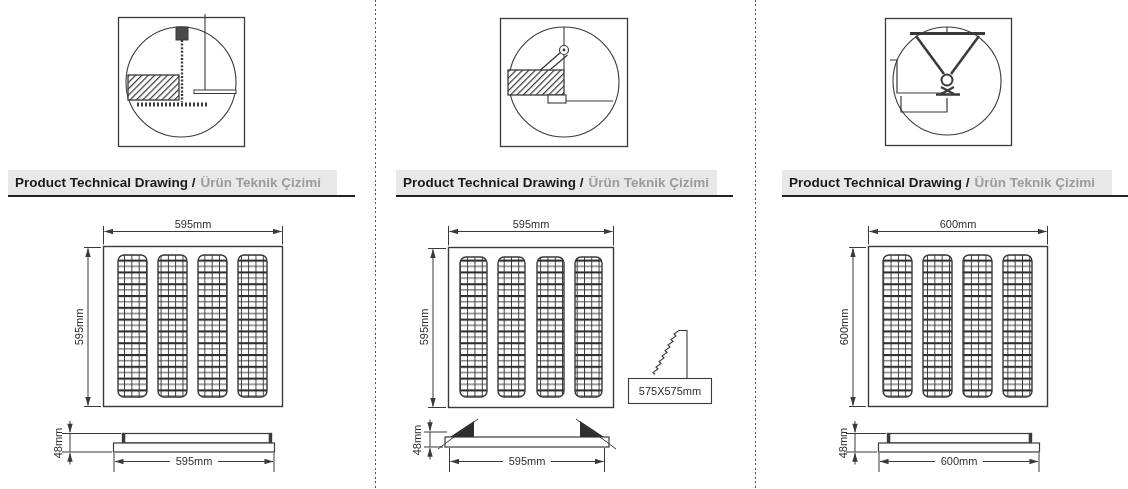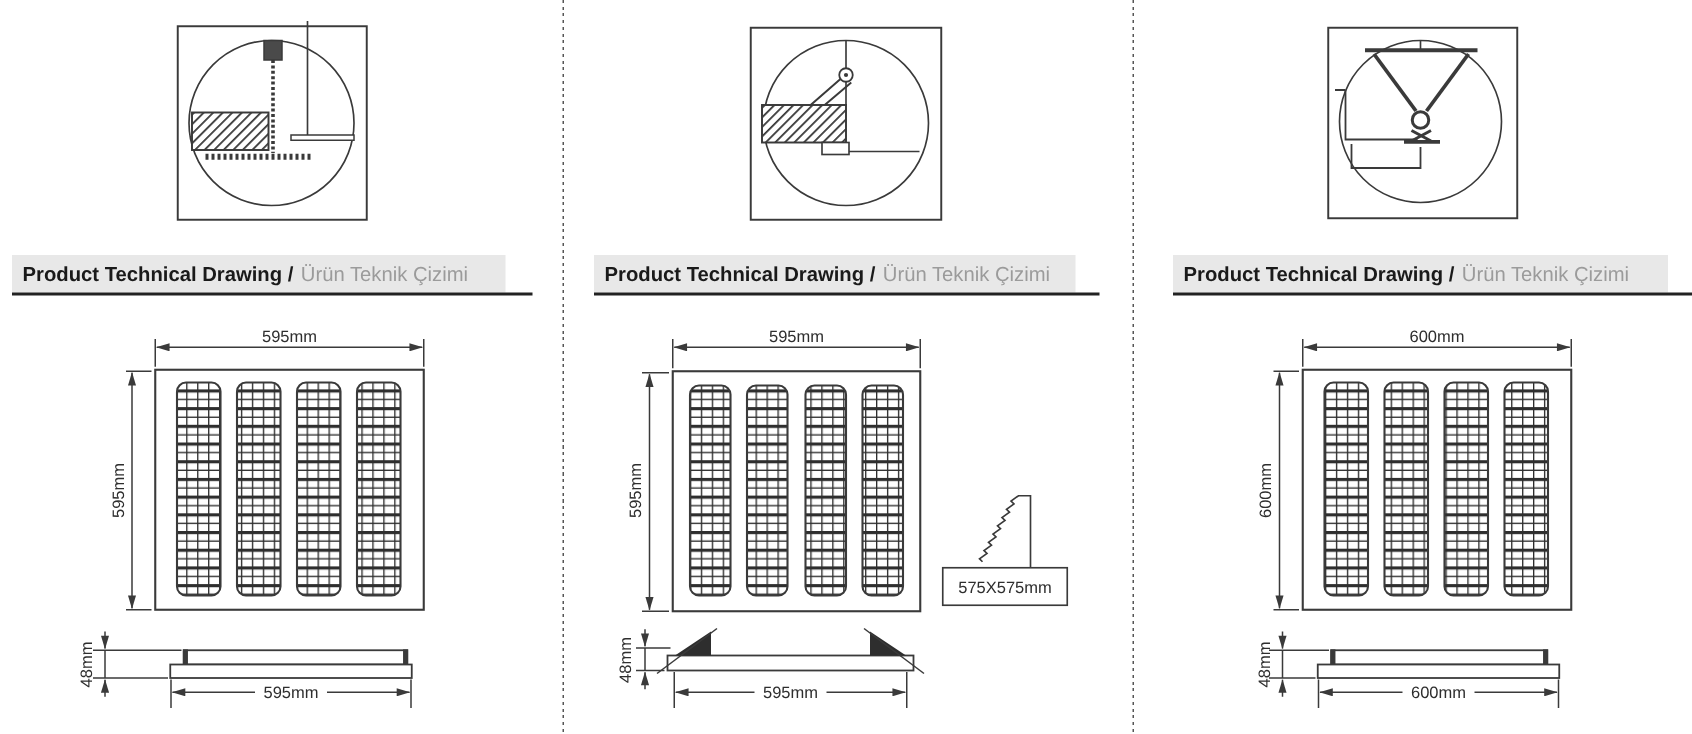--- a/index.html
+++ b/index.html
@@ -4,21 +4,21 @@
 <style>
   html,body{margin:0;padding:0;background:#ffffff;}
   .canvas{position:relative;width:1128px;height:489px;background:#fff;overflow:hidden;
           font-family:"Liberation Sans",sans-serif;border-radius:16px;}
   .separator{position:absolute;top:0;height:489px;width:1px;
              background:repeating-linear-gradient(to bottom,#555 0 2px,transparent 2px 4.5px);}
   .hbar{position:absolute;top:170px;height:25px;background:#e8e8e8;
         display:flex;align-items:center;padding-left:7px;box-sizing:border-box;
         font-size:13.5px;white-space:nowrap;overflow:hidden;}
   .ht-en{font-weight:bold;color:#1a1a1a;}
-  .ht-tr{color:#9b9b9b;margin-left:5px;}
+  .ht-tr{color:#9b9b9b;margin-left:5px;font-weight:bold;}
   .hline{position:absolute;top:195px;height:2px;background:#222222;}
   svg{position:absolute;left:0;top:0;}
   .dim{font:11px "Liberation Sans",sans-serif;fill:#2e2e2e;}
   line,path.ln,polyline{stroke:#3a3a3a;}
 </style>
 </head>
 <body>
 
 <div class="canvas">
 

